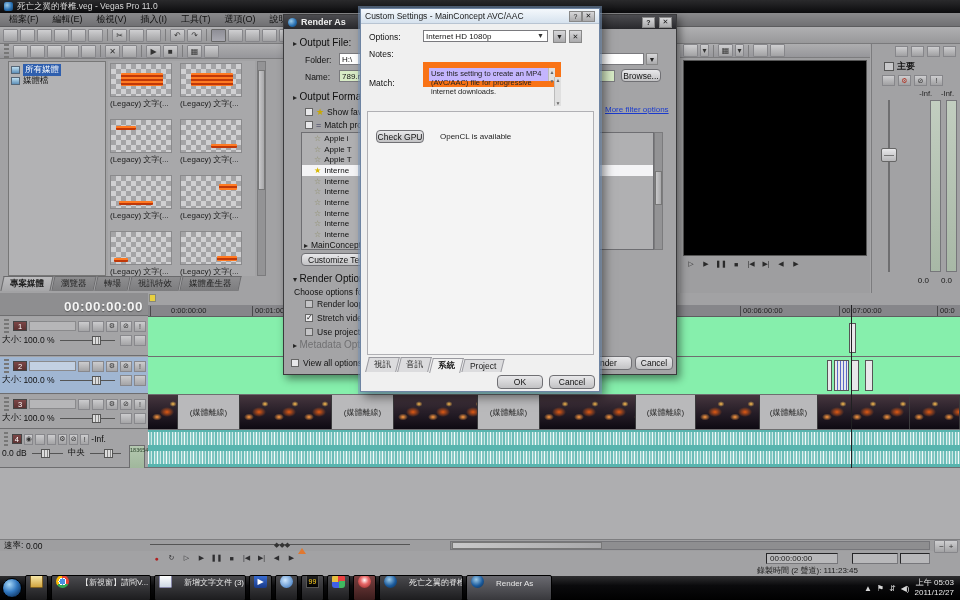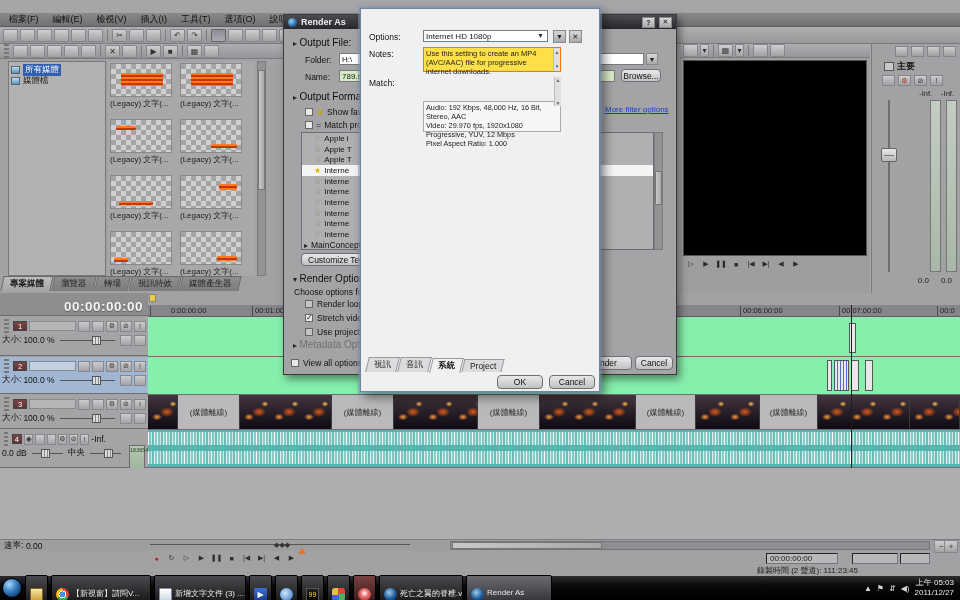--- a/index.html
+++ b/index.html
@@ -124,52 +124,56 @@
 .tpl-row.sel{background:#f4f4f6}
 .tpl-row.sel .star::before{content:"★";color:#d8b800}
 .tpl-row.group{padding-left:2px;font-size:8.5px}
 .tpl-row.group .star::before{content:"▸";color:#222}
 .btn{background:linear-gradient(#e8e8ea,#c2c2c4);border:1px solid #707074;border-radius:4px;font-size:8.5px;display:inline-flex;align-items:center;justify-content:center;color:#111}
 .link{color:#1a3acc;text-decoration:underline;font-size:8px}
 #customdlg{left:360px;top:8px;width:240px;height:384px;background:#f0f0f0;border:1px solid #6e84a2;box-shadow:0 0 0 2px rgba(120,150,185,.55),4px 5px 10px rgba(0,0,0,.5);z-index:50}
 #cd-title{height:15px;background:linear-gradient(#f4f8fc,#d6e2ee);display:flex;align-items:center;padding:0 4px;font-size:8.5px;color:#1a1a1a;border-bottom:1px solid #b8c4d2}
 #cd-title .sp{flex:1}
 .cd-lbl{font-size:8.5px;color:#111}
-#notesbox{background:#fde047;border:1px solid #f97316;font-size:7.5px;line-height:9px;padding:1px 8px 1px 2px;color:#222;position:relative}
+#notesbox{background:#c4b5fd;border:6px solid #f97316;font-size:7.5px;line-height:9px;padding:1px 8px 1px 2px;color:#222;position:relative}
 #formatbox{background:#f6f6f6;border:1px solid #aaa;font-size:7.3px;line-height:9px;padding:1px 8px 1px 2px;color:#222;position:relative}
 .mscr{position:absolute;right:0;top:0;bottom:0;width:7px;background:#e0e0e0;border-left:1px solid #bbb;font-size:5px;color:#666;display:flex;flex-direction:column;justify-content:space-between;align-items:center}
 #cd-white{background:#f4f4f4;border:1px solid #b0b0b4}
 .tabrow{display:flex;align-items:flex-end;gap:1px}
 .tab{padding:1px 6px;background:#dcdcde;border:1px solid #9a9aa0;border-bottom:none;font-size:8.5px;transform:skewX(-14deg);color:#222}
 .tab>span{display:inline-block;transform:skewX(14deg)}
 .tab.active{background:#f0f0f0;font-weight:bold;position:relative;top:1px}
 
 #taskbar{left:0;top:576px;width:960px;height:24px;background:linear-gradient(#2e2e30,#0a0a0c 40%,#000);z-index:70;display:flex;align-items:center;gap:3px;padding:0 2px}
 #orb{width:20px;height:20px;border-radius:50%;background:radial-gradient(circle at 35% 30%,#a8d8f8,#3278c0 45%,#123a68 80%);border:1px solid #000}
-.tkbtn{height:20px;border:1px solid #000;border-radius:2px;background:linear-gradient(#4a4a4e,#1c1c1e);display:flex;align-items:flex-start;gap:3px;padding:12px 4px;color:#e8e8e8;font-size:8px;white-space:nowrap;overflow:hidden}
+.tkbtn{height:20px;border:1px solid #000;border-radius:2px;background:linear-gradient(#4a4a4e,#1c1c1e);display:flex;align-items:flex-end;gap:12px;padding:12px 4px;color:#e8e8e8;font-size:8px;white-space:nowrap;overflow:hidden}
 .tkbtn.active{background:linear-gradient(#6a6a70,#38383c)}
 .tkbtn.pressed{background:linear-gradient(#7a4040,#3a1c1c)}
 .tkic{width:13px;height:13px;flex:0 0 auto}
 .ic-folder{background:linear-gradient(#f8e8a8,#d0a440);border:1px solid #806020;border-radius:1px}
 .ic-chrome{border-radius:50%;background:radial-gradient(circle at center,#4a90e2 0 3px,#fff 3px 4px,rgba(0,0,0,0) 4px),conic-gradient(#ea4335 0 33%,#34a853 33% 66%,#fbbc05 66%)}
 .ic-page{background:linear-gradient(#fff,#cdd8e4);border:1px solid #88a;border-radius:1px}
 .ic-pot{background:linear-gradient(#3a70d8,#1a3a88);border-radius:2px;color:#fff;font-size:8px;display:flex;align-items:center;justify-content:center}
 .ic-c{background:radial-gradient(circle at 40% 40%,#cfe8ff,#2a6ab8);border-radius:50%}
 .ic-99{background:linear-gradient(#222,#000);border:1px solid #555;color:#ffd020;font-size:7px;display:flex;align-items:center;justify-content:center}
 .ic-ppl{background:conic-gradient(#e84040 0 25%,#40b860 25% 50%,#4060e8 50% 75%,#e8c040 75%);border-radius:3px}
 .ic-red{background:radial-gradient(circle at 50% 40%,#fff,#e86868 40%,#8a2020);border-radius:50%}
 .ic-vegas{border-radius:50%;background:radial-gradient(circle at 40% 35%,#9ecbe8,#1a5a9c 55%,#0a2848)}
 #tray{margin-left:auto;display:flex;align-items:center;gap:5px;color:#d8d8d8;font-size:8px}
 #clock{text-align:right;color:#e8e8e8;font-size:8px;line-height:10px;padding-right:4px}
 </style>
 </head>
 <body>
 
 <div id="screen">
 
+  <div class="ab" id="titlebar">
+    <span id="appicon"></span>
+    <span>死亡之翼的脊椎.veg - Vegas Pro 11.0</span>
+  </div>
 
   <div class="ab" id="menubar">
 
   <span class="menu-item">檔案(F)</span>
       <span class="menu-item">編輯(E)</span>
       <span class="menu-item">檢視(V)</span>
       <span class="menu-item">插入(I)</span>
       <span class="menu-item">工具(T)</span>
       <span class="menu-item">選項(O)</span>
       <span class="menu-item">說明(H)</span>
@@ -663,20 +667,26 @@
     </div>
     <div class="ab" style="left:7px;top:343px;display:flex;align-items:center;gap:4px">
       <span class="cb"></span>
       <span class="flbl">View all options</span>
     </div>
     <span class="btn ab" style="left:290px;top:341px;width:58px;height:14px">Render</span>
     <span class="btn ab" style="left:351px;top:341px;width:38px;height:14px">Cancel</span>
   </div>
 
   <div class="ab" id="customdlg">
+    <div id="cd-title">
+      <span>Custom Settings - MainConcept AVC/AAC</span>
+      <span class="sp"></span>
+      <span class="winbtn">?</span>
+      <span class="winbtn">✕</span>
+    </div>
     <span class="cd-lbl ab" style="left:8px;top:23px">Options:</span>
     <div class="field ab" style="left:62px;top:21px;width:125px;padding-right:12px">Internet HD 1080p</div>
     <span class="ab" style="left:176px;top:23px;font-size:7px;color:#333">▼</span>
     <span class="winbtn ab" style="left:192px;top:21px;width:13px;height:13px">▼</span>
     <span class="winbtn ab" style="left:208px;top:21px;width:13px;height:13px">✕</span>
     <span class="cd-lbl ab" style="left:8px;top:40px">Notes:</span>
     <div class="ab" id="notesbox" style="left:62px;top:38px;width:138px;height:25px">
       <span>Use this setting to create an MP4 (AVC/AAC) file for progressive internet downloads.</span>
       <span class="mscr">
           <span>▲</span>
@@ -687,20 +697,24 @@
     <div class="ab" id="formatbox" style="left:62px;top:67px;width:138px;height:31px">
 
     <div>Audio: 192 Kbps, 48,000 Hz, 16 Bit, Stereo, AAC</div>
         <div>Video: 29.970 fps, 1920x1080 Progressive, YUV, 12 Mbps</div>
         <div>Pixel Aspect Ratio: 1.000</div>
       </div>
     <span class="mscr ab" style="left:193px;top:68px;height:29px">
         <span>▲</span>
         <span>▼</span>
       </span>
+    <div class="ab" id="cd-white" style="left:6px;top:102px;width:227px;height:244px">
+      <span class="btn ab" style="left:8px;top:18px;width:48px;height:13px">Check GPU</span>
+      <span class="ab" style="left:72px;top:20px;font-size:8px;color:#222">OpenCL is available</span>
+    </div>
     <div class="tabrow ab" style="left:6px;top:348px">
 
     <span class="tab"><span>視訊</span></span>
         <span class="tab"><span>音訊</span></span>
         <span class="tab active"><span>系統</span></span>
         <span class="tab"><span>Project</span></span>
       </div>
     <span class="btn ab" style="left:136px;top:366px;width:46px;height:14px">OK</span>
     <span class="btn ab" style="left:188px;top:366px;width:46px;height:14px">Cancel</span>
   </div>

